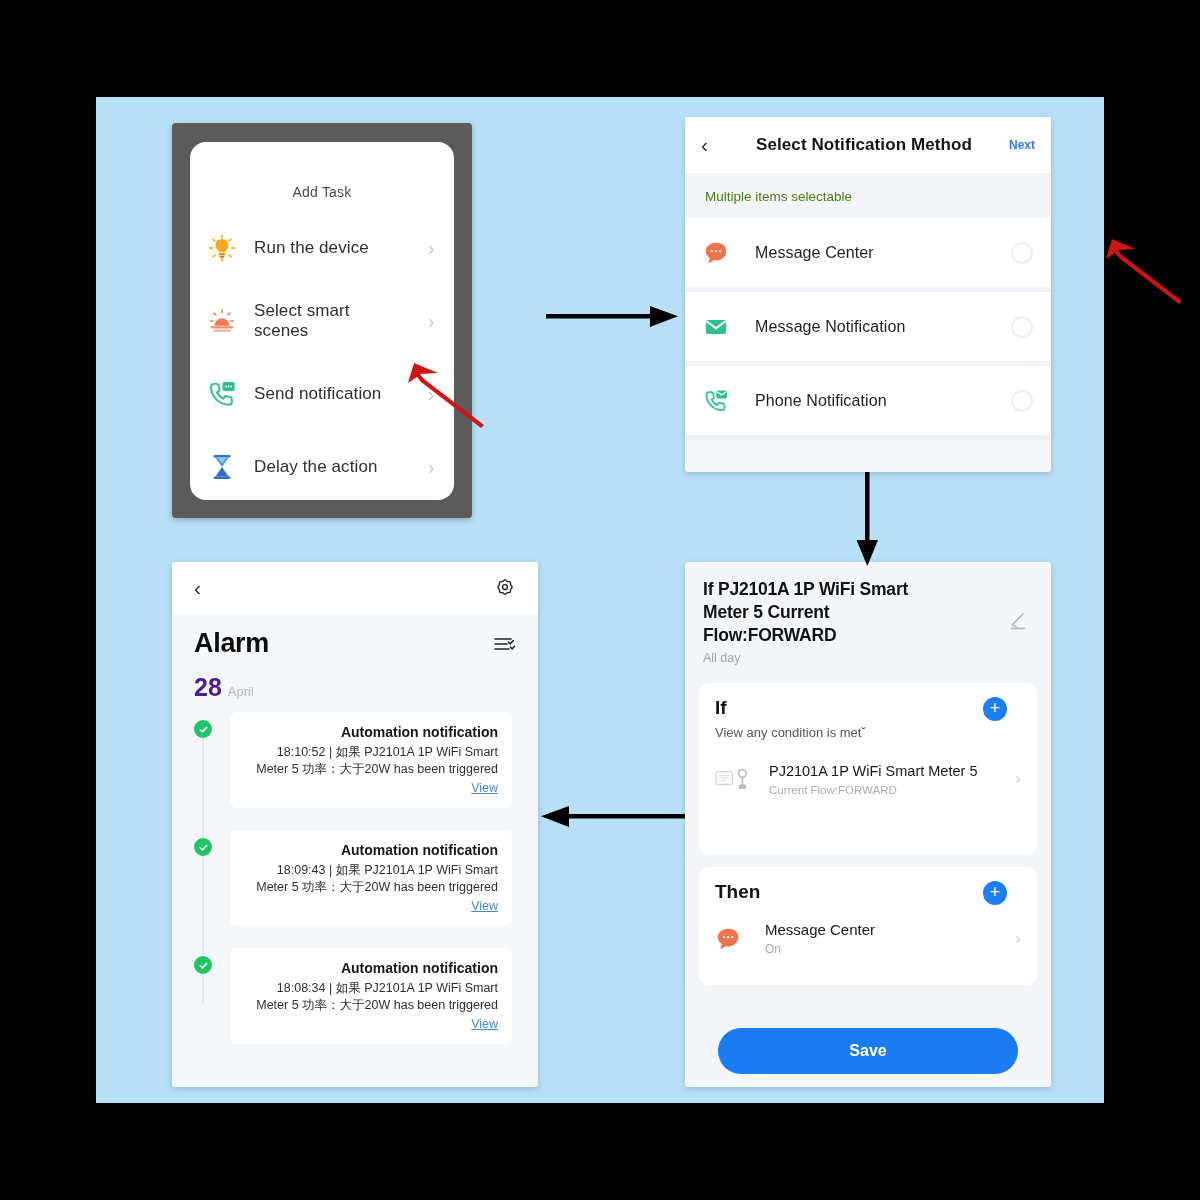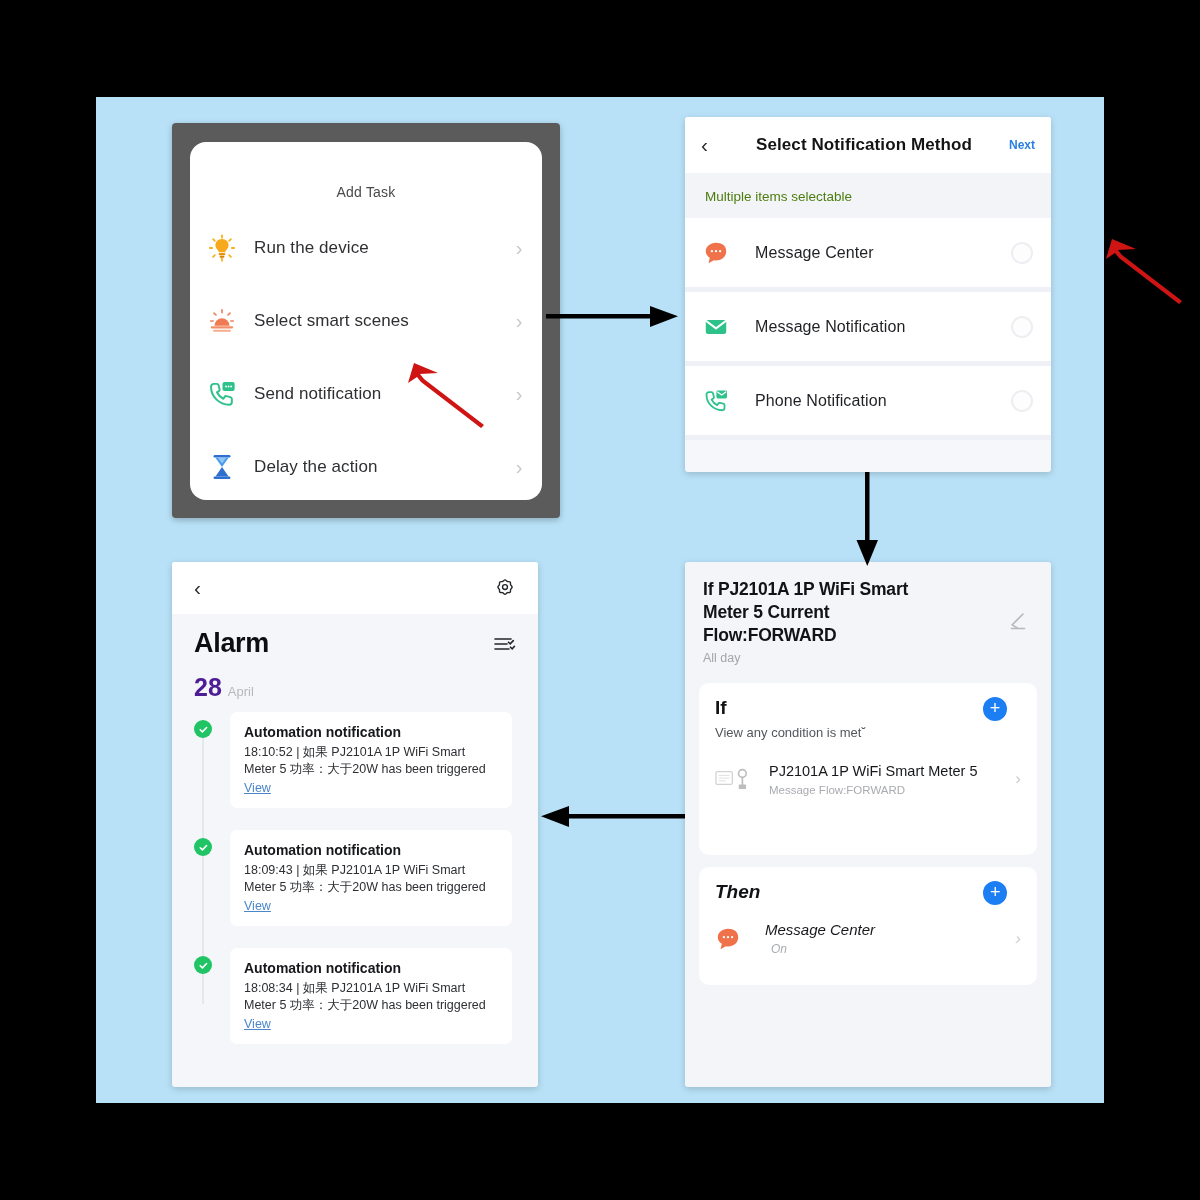--- a/index.html
+++ b/index.html
@@ -5,21 +5,21 @@
   html,body{margin:0;padding:0;background:#000;}
   body{width:1200px;height:1200px;font-family:"Liberation Sans",sans-serif;overflow:hidden;}
 
   .canvas{position:relative;width:1200px;height:1200px;background:#000;}
   .board{position:absolute;left:96px;top:97px;width:1008px;height:1006px;background:#b8e1f7;}
 
   
   .panel{position:absolute;box-sizing:border-box;}
 
   
-  #p1{left:76px;top:26px;width:388px;height:395px;background:#5b5b5b;border-radius:4px;
+  #p1{left:76px;top:26px;width:300px;height:395px;background:#5b5b5b;border-radius:4px;
       box-shadow:0 2px 6px rgba(0,0,0,.25);}
   #p1 .sheet{position:absolute;left:18px;top:19px;right:18px;bottom:18px;background:#fff;border-radius:16px;}
   #p1 .sheet-title{position:absolute;top:42px;left:0;right:0;text-align:center;
       font-size:14px;color:#4a4a4a;letter-spacing:.2px;}
   #p1 .row{position:absolute;left:0;right:0;height:56px;display:flex;align-items:center;}
   #p1 .row .ico{width:64px;display:flex;justify-content:center;align-items:center;}
   #p1 .row .lbl{flex:1;font-size:17px;color:#2f3033;letter-spacing:.1px;}
   #p1 .row .chev{width:46px;display:flex;justify-content:center;color:#c7c8cb;font-size:20px;font-weight:300;}
   #p1 .r0{top:78px;}  #p1 .r1{top:151px;} #p1 .r2{top:224px;} #p1 .r3{top:297px;}
 
@@ -75,21 +75,21 @@
   #p4 .filter{width:24px;height:20px;color:#24262a;}
   #p4 .datebar{padding:10px 22px 4px 22px;display:flex;align-items:baseline;gap:6px;}
   #p4 .datebar .d{font-size:25px;font-weight:bold;color:#4c1d95;}
   #p4 .datebar .m{font-size:13px;color:#b6b8bd;}
   #p4 .timeline{position:relative;margin-top:6px;padding-left:22px;}
   #p4 .tl-line{position:absolute;left:30px;top:18px;bottom:40px;width:2px;background:#e4e7ec;}
   #p4 .entry{position:relative;display:flex;margin-bottom:22px;}
   #p4 .dot{width:18px;height:18px;border-radius:50%;background:#20c464;flex:0 0 18px;margin-top:8px;position:relative;z-index:2;
        display:flex;align-items:center;justify-content:center;}
   #p4 .dot svg{width:11px;height:11px;}
-  #p4 .note{margin-left:18px;background:#fff;border-radius:7px;padding:12px 14px 12px 14px;width:282px;box-sizing:border-box;}
+  #p4 .note{margin-left:18px;background:#fff;border-radius:7px;padding:12px 14px 12px 14px;width:282px;box-sizing:border-box;text-align:right;}
   #p4 .note .nt{font-size:14px;font-weight:bold;color:#17181b;}
   #p4 .note .nb{font-size:12.5px;color:#2d2f33;line-height:17px;margin-top:4px;}
   #p4 .note .nv{font-size:12.5px;color:#4b86c9;text-decoration:underline;margin-top:2px;display:inline-block;}
 
   
   .arrow{position:absolute;}
 </style>
 </head>
 <body>
 
@@ -258,48 +258,49 @@
                   <line x1="4" y1="13" x2="16" y2="13"></line>
                   <line x1="4" y1="16" x2="12" y2="16"></line>
                 </g>
             <circle cx="30" cy="8" r="4.2" fill="none" stroke="#6c6e73" stroke-width="1.8"></circle>
             <path d="M30 12 L30 21" stroke="#6c6e73" stroke-width="1.8"></path>
             <rect x="26" y="20" width="8" height="5" rx="1" fill="#6c6e73"></rect>
           </svg>
         </span>
         <span class="dtxt">
           <span class="dname">PJ2101A 1P WiFi Smart Meter 5</span>
-          <span class="dsub" style="display:block;">Message Flow:FORWARD</span>
-        </span>
-        <span class="chev">›</span>
-      </div>
-    </div>
-
-    <div class="card" style="position:relative;height:118px;margin-top:12px;font-style:italic;">
+          <span class="dsub" style="display:block;">Current Flow:FORWARD</span>
+        </span>
+        <span class="chev">›</span>
+      </div>
+    </div>
+
+    <div class="card" style="position:relative;height:118px;margin-top:12px;">
       <div class="ttl">Then</div>
       <div class="plus" style="top:16px;">+</div>
       <div class="actrow">
         <span class="aico">
           <svg width="26" height="26" viewBox="0 0 28 28">
             <path d="M14 3C7.9 3 3 7 3 12c0 2.9 1.7 5.5 4.3 7.2L6 25l5.6-3.2c.8.1 1.6.2 2.4.2 6.1 0 11-4 11-10S20.1 3 14 3z" fill="#f0724a"></path>
             <g fill="#fff">
                   <circle cx="9.6" cy="12" r="1.25"></circle>
                   <circle cx="14" cy="12" r="1.25"></circle>
                   <circle cx="18.4" cy="12" r="1.25"></circle>
                 </g>
           </svg>
         </span>
         <span class="atxt">
           <span class="aname">Message Center</span>
-          <span class="asub" style="display:block;margin-left:6px;">On</span>
-        </span>
-        <span class="chev">›</span>
-      </div>
-    </div>
-
+          <span class="asub" style="display:block;">On</span>
+        </span>
+        <span class="chev">›</span>
+      </div>
+    </div>
+
+    <button class="save">Save</button>
   </div>
 
   <div class="panel" id="p4">
     <div class="navbar">
       <span class="back">‹</span>
       <span class="gear">
         <svg width="22" height="22" viewBox="0 0 24 24">
           <path d="M12 3.2c1.1 0 1.6 1.3 2.6 1.7 1 .4 2.2-.3 3 .5.8.8.1 2 .5 3 .4 1 1.7 1.5 1.7 2.6s-1.3 1.6-1.7 2.6c-.4 1 .3 2.2-.5 3-.8.8-2 .1-3 .5-1 .4-1.5 1.7-2.6 1.7s-1.6-1.3-2.6-1.7c-1-.4-2.2.3-3-.5-.8-.8-.1-2-.5-3-.4-1-1.7-1.5-1.7-2.6s1.3-1.6 1.7-2.6c.4-1-.3-2.2.5-3 .8-.8 2-.1 3-.5 1-.4 1.5-1.7 2.6-1.7z" fill="none" stroke="#24262a" stroke-width="1.5" stroke-linejoin="round"></path>
           <circle cx="12" cy="11" r="2.7" fill="none" stroke="#24262a" stroke-width="1.5"></circle>
         </svg>

